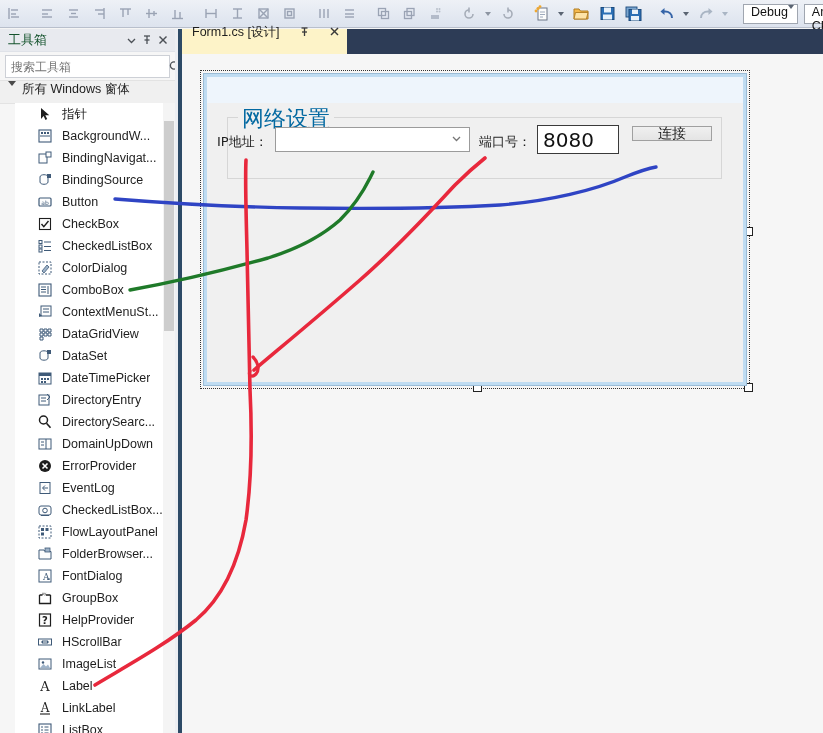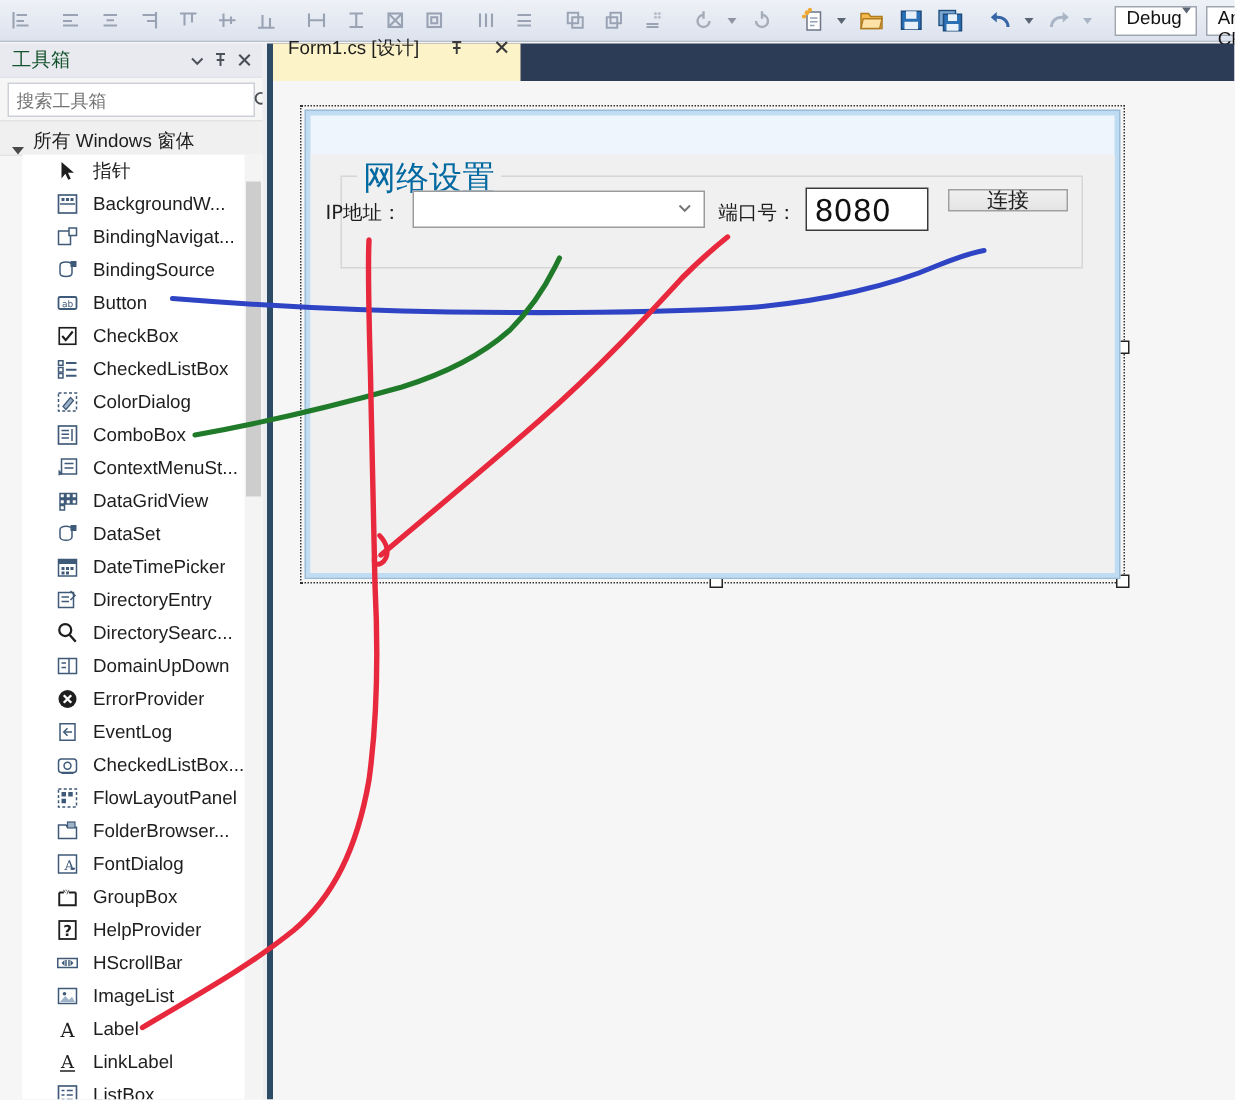--- a/index.html
+++ b/index.html
@@ -59,21 +59,21 @@
   .hdr-ico{width:16px;height:16px;display:flex;align-items:center;justify-content:center;color:#4c5157;font-size:12px;}
   #tbx-search-row{
     height:23px;margin:3px 5px 2px 5px;background:#ffffff;border:1px solid #cdd0d6;
     display:flex;align-items:center;box-sizing:border-box;
   }
   #tbx-search-input{
     flex:1;border:none;outline:none;background:transparent;
     font-family:"Liberation Sans",sans-serif;font-size:12px;color:#9a9a9a;padding-left:5px;
   }
   #tbx-cat{
-    height:22px;display:flex;align-items:flex-end;gap:6px;
+    height:22px;display:flex;align-items:flex-start;gap:6px;
     padding-left:8px;background:#f0f0f0;font-size:12.5px;color:#1e1e1e;
     border-top:1px solid #e3e3e3;border-bottom:1px solid #e3e3e3;
     margin-top:2px;
   }
   .tri{width:0;height:0;border-left:4px solid transparent;border-right:4px solid transparent;border-top:5px solid #4a4a4a;}
   #tbx-list{position:absolute;left:0;top:74px;width:163px;height:630px;background:#ffffff;overflow:hidden;margin-left:15px;}
   .tbx-item{
     height:22px;display:flex;align-items:center;gap:9px;
     padding-left:22px;font-size:12.5px;color:#1e1e1e;
     box-sizing:border-box;

